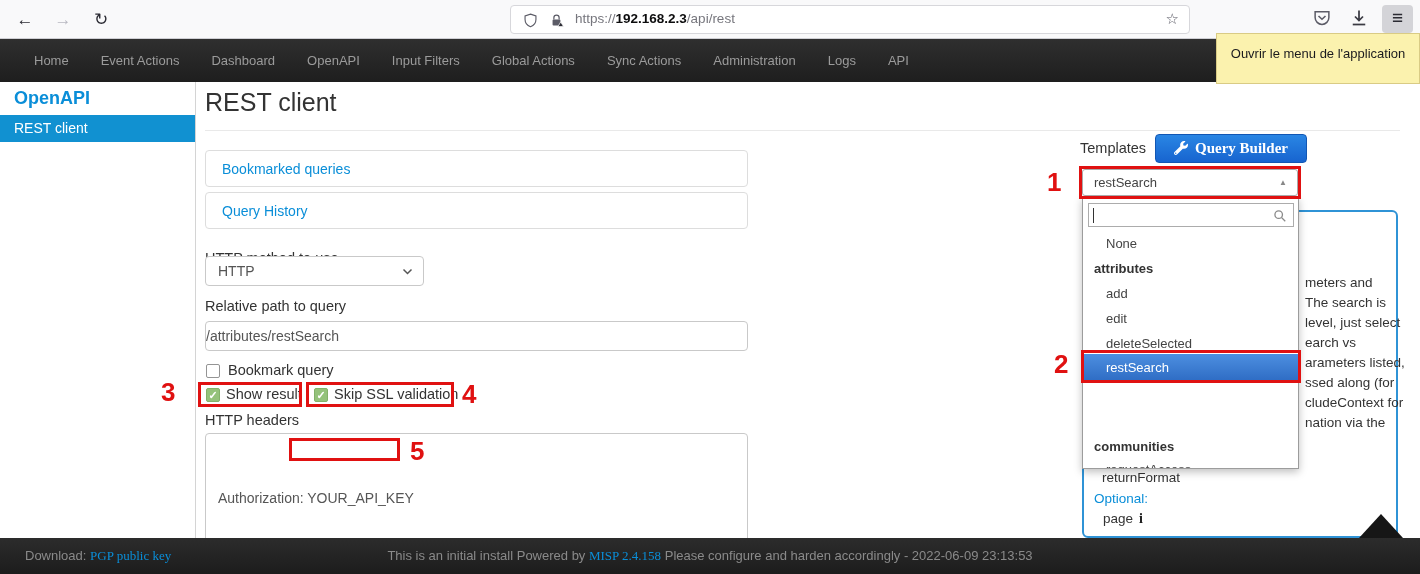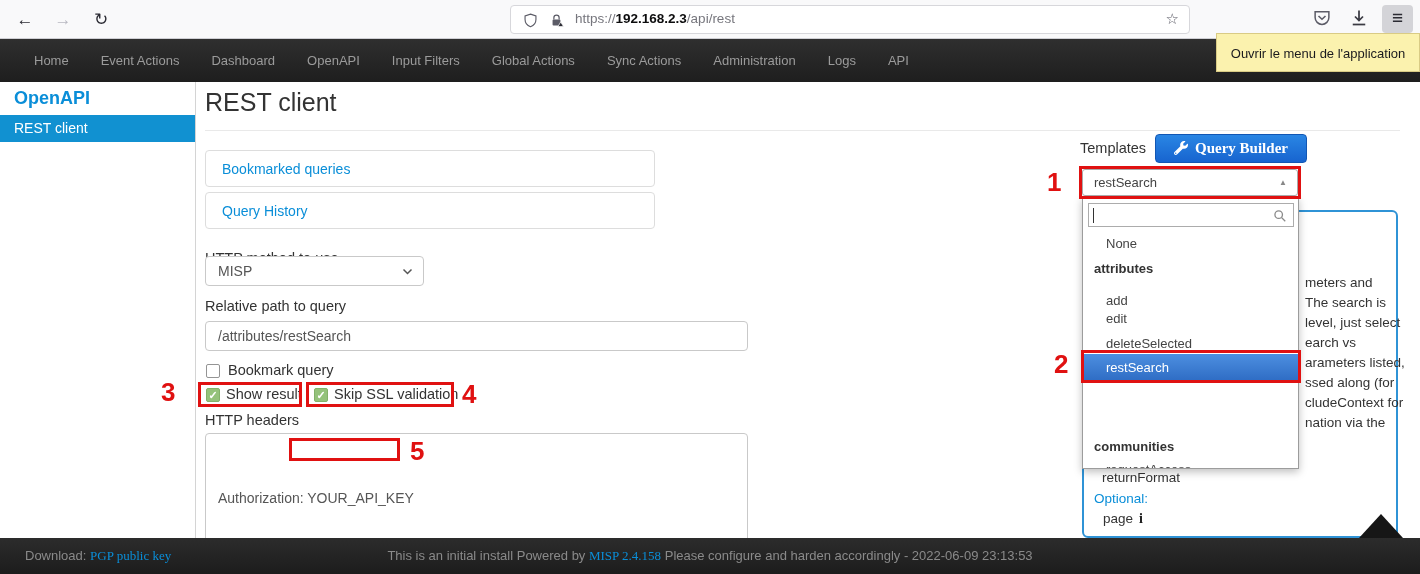--- a/index.html
+++ b/index.html
@@ -13,39 +13,39 @@
   .navbtn.disabled { color:#b8b8c1; }
   .urlbar { left:510px; top:5px; width:680px; height:29px; background:#fff; border:1px solid #d7d7db; border-radius:4px; }
   .urlbar .txt { position:absolute; left:64px; top:5px; font-size:13.5px; white-space:nowrap; }
   .url-dim { color:#76767d; }
   .url-host { color:#0c0c0d; font-weight:bold; }
   .star-inurl { position:absolute; right:10px; top:4px; font-size:15px; color:#5b5b66; }
   .menu-hl { left:1382px; top:5px; width:31px; height:28px; background:#d4d4d8; border-radius:4px; text-align:center; line-height:26px; font-size:19px; color:#2b2b33; }
   .topicon { top:8px; width:22px; height:22px; }
 
   
-  .tooltip { left:1216px; top:33px; width:204px; height:39px; background:#fbf2ae; border:1px solid #d9cb85; color:#1a1a1e; font-size:13px; line-height:39px; text-align:center; z-index:30; white-space:nowrap; }
+  .tooltip { left:1216px; top:33px; width:204px; height:51px; background:#fbf2ae; border:1px solid #d9cb85; color:#1a1a1e; font-size:13px; line-height:39px; text-align:center; z-index:30; white-space:nowrap; }
 
   
   .mispnav { left:0; top:39px; width:1420px; height:43px; background:linear-gradient(#2f2f2f,#1e1e1e); z-index:10; }
   .mispnav ul { list-style:none; display:flex; margin-left:18px; height:43px; align-items:center; }
   .mispnav li { padding:0 16px; font-size:13px; color:#9b9b9b; cursor:pointer; }
   .nav-star { left:1150px; top:50px; color:#d0d0d0; font-size:17px; }
   .nav-misp { left:1188px; top:53px; color:#2e9bd6; font-size:13px; font-weight:bold; }
 
   
   .content { left:0; top:82px; width:1420px; height:456px; background:#fff; }
   .sidebar-border { left:195px; top:82px; width:1px; height:456px; background:#d4d4d4; }
   .side-link { left:14px; top:88px; font-size:18px; color:#0a8ed8; cursor:pointer;font-weight:bold; }
   .side-active { left:0; top:115px; width:195px; height:27px; background:#1191d1; color:#fff; font-size:14px; line-height:27px; padding-left:14px; cursor:pointer; }
 
   .h1 { left:205px; top:88px; font-size:25px; color:#333; font-weight:400; }
   .hr { left:205px; top:130px; width:1195px; height:1px; background:#e9e9e9; }
 
-  .panelbox { left:205px; width:450px; height:37px; border:1px solid #ddd; border-radius:4px; }
+  .panelbox { left:205px; width:543px; height:37px; border:1px solid #ddd; border-radius:4px; }
   .panelbox a { position:absolute; left:16px; top:10px; font-size:14px; color:#0a8ed8; text-decoration:none; cursor:pointer; }
   .lbl { font-size:14.5px; color:#333; }
   .ctrl { background:#fff; border:1px solid #c9c9c9; border-radius:4px; font-size:14px; color:#555; }
   .chk { width:14px; height:14px; border:1px solid #949494; border-radius:2px; background:#fff; }
   .chk.on { background:#94c27b; border-color:#82b169; color:#fff; font-size:11px; font-weight:bold; text-align:center; line-height:13px; }
 
   
   .redbox { border:3px solid #e01111; z-index:40; pointer-events:none; }
   .rednum { color:#e01111; font-size:26px; font-weight:800; z-index:40; font-family:"Liberation Sans",sans-serif; }
 
@@ -148,30 +148,30 @@
 
 <div class="abs panelbox" style="top:150px">
   <a>Bookmarked queries</a>
 </div>
 <div class="abs panelbox" style="top:192px">
   <a>Query History</a>
 </div>
 
 <div class="abs lbl" style="left:205px;top:250px">HTTP method to use</div>
 <div class="abs ctrl" style="left:205px;top:256px;width:219px;height:30px;line-height:28px;padding-left:12px">
-  <span>MISP</span>
+  <span>HTTP</span>
   <span class="abs" style="right:10px;top:11px">
     <svg width="11" height="8" viewBox="0 0 11 8">
         <path d="M1.5 1.5l4 4 4-4" fill="none" stroke="#555" stroke-width="1.5"></path>
       </svg>
   </span>
 </div>
 
 <div class="abs lbl" style="left:205px;top:298px">Relative path to query</div>
-<div class="abs ctrl" style="left:205px;top:321px;width:543px;height:30px;line-height:28px;padding-left:12px">/attributes/restSearch</div>
+<div class="abs ctrl" style="left:205px;top:321px;width:543px;height:30px;line-height:28px;">/attributes/restSearch</div>
 
 <div class="abs chk" style="left:206px;top:364px"></div>
 <div class="abs lbl" style="left:228px;top:362px">Bookmark query</div>
 
 <div class="abs chk on" style="left:206px;top:388px">✓</div>
 <div class="abs lbl" style="left:226px;top:386px">Show result</div>
 
 <div class="abs chk on" style="left:314px;top:388px">✓</div>
 <div class="abs lbl" style="left:334px;top:386px">Skip SSL validation</div>
 
@@ -217,21 +217,21 @@
     <div class="caret"></div>
     <span class="abs" style="right:6px;top:5px">
       <svg width="14" height="14" viewBox="0 0 16 16">
           <circle cx="6.5" cy="6.5" r="4.3" fill="none" stroke="#8a8a8a" stroke-width="1.5"></circle>
           <path d="M10 10l4 4" stroke="#8a8a8a" stroke-width="1.5"></path>
         </svg>
     </span>
   </div>
   <div class="opt" style="top:33px">None</div>
   <div class="opt group" style="top:58px">attributes</div>
-  <div class="opt" style="top:90px">add</div>
+  <div class="opt" style="top:83px">add</div>
   <div class="opt" style="top:108px">edit</div>
   <div class="opt" style="top:133px">deleteSelected</div>
   <div class="opt sel" style="top:156px">restSearch</div>
   <div class="opt group" style="top:236px">communities</div>
   <div class="opt" style="top:259px">requestAccess</div>
 </div>
 
 <div class="abs rednum" style="left:1047px;top:167px">1</div>
 <div class="abs redbox" style="left:1079px;top:166px;width:222px;height:33px"></div>
 

